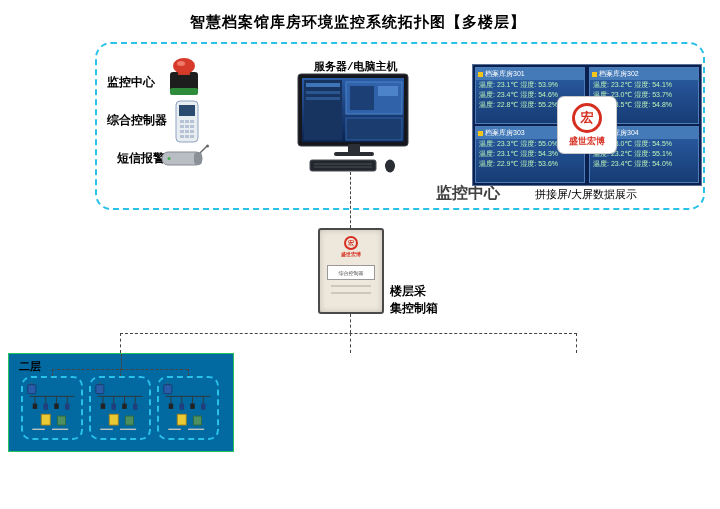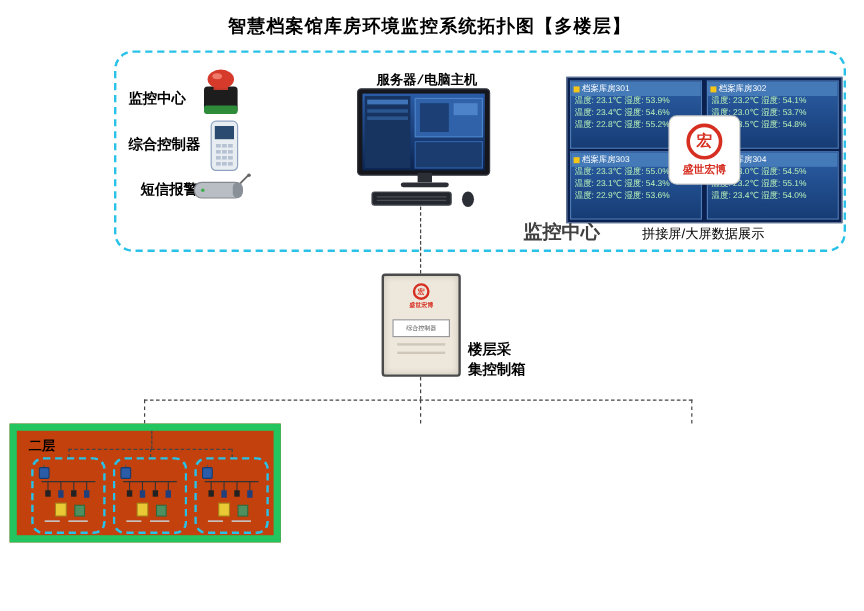--- a/index.html
+++ b/index.html
@@ -41,21 +41,21 @@
             box-shadow:inset 0 0 6px rgba(0,0,0,.18);display:flex;flex-direction:column;
             align-items:center;padding-top:6px;}
   .ctrl-logo{width:10px;height:10px;border:2px solid #d62f22;border-radius:50%;
              color:#d62f22;font-size:6px;font-weight:bold;display:flex;align-items:center;justify-content:center;}
   .ctrl-brand{font-size:5px;color:#d62f22;font-weight:bold;margin-top:1px;}
   .ctrl-plate{margin-top:8px;width:46px;height:13px;background:#fff;border:1px solid #999;
               font-size:5px;color:#444;display:flex;align-items:center;justify-content:center;white-space:nowrap;}
   .ctrl-vent{margin-top:5px;width:40px;height:2px;background:#cfc8ba;}
   .ctrl-label{position:absolute;left:390px;top:263px;font-size:12px;font-weight:bold;line-height:17px;margin-top:20px;}
   
-  .floor-box{position:absolute;top:353px;height:99px;border:6px solid #22c55e;background:#c2410c;box-sizing:border-box;}
+  .floor-box{position:absolute;top:353px;height:99px;border:1px solid #22c55e;background:#0369a1;box-sizing:border-box;}
   .floor-label{position:absolute;left:10px;top:5px;font-size:11px;font-weight:bold;}
   .sub-box{position:absolute;top:22px;width:62px;height:64px;border:2px dashed #29c1e8;
            border-radius:10px;box-sizing:border-box;display:flex;align-items:center;justify-content:center;}
   .sensor{width:54px;height:52px;}
   .fvline{position:absolute;width:0;border-left:1px dashed #444;}
   .fhline{position:absolute;height:0;border-top:1px dashed #444;}
 </style>
 </head>
 <body>
 

